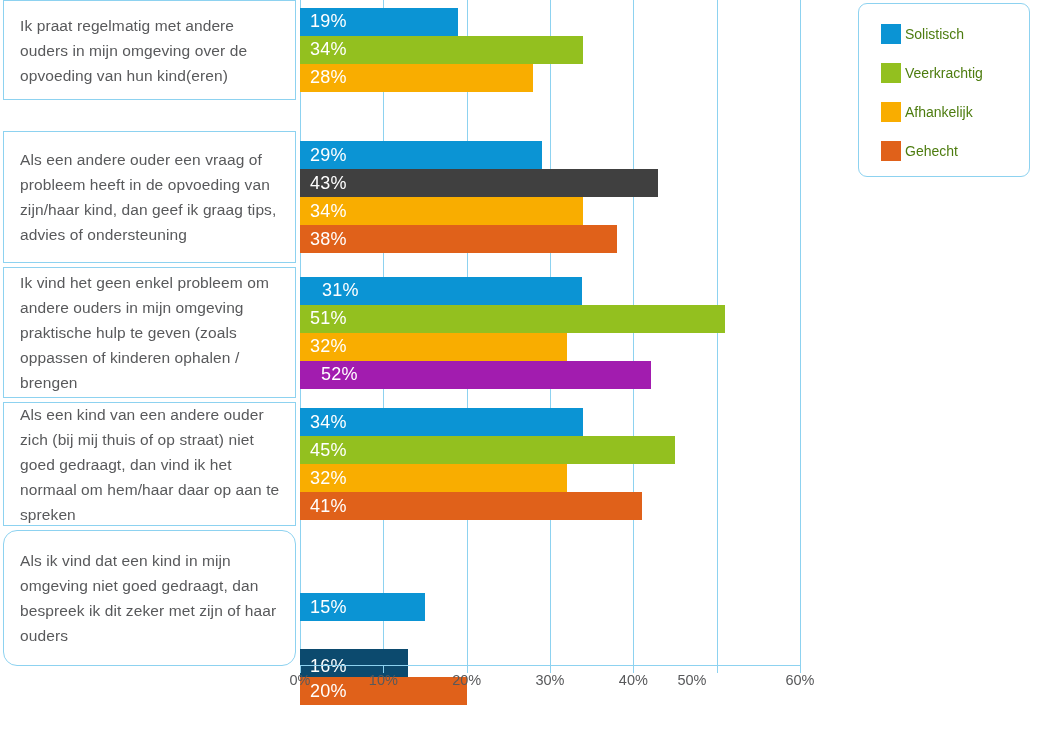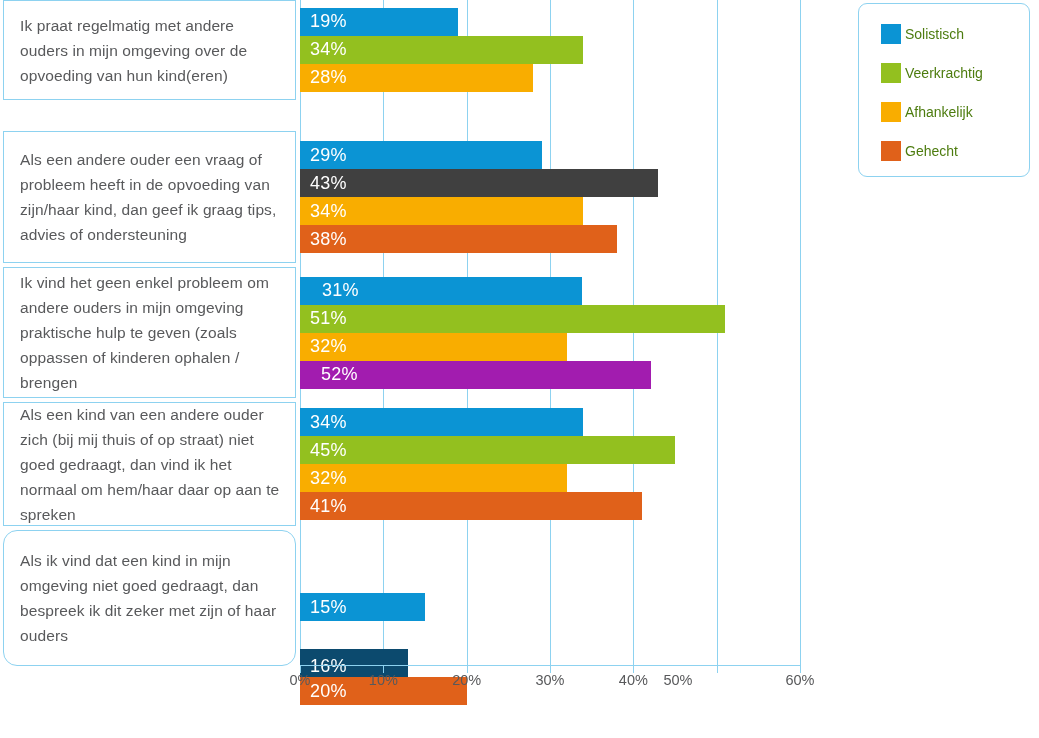--- a/index.html
+++ b/index.html
@@ -242,21 +242,21 @@
       <div class="tick-label" style="left: 300px;">0%</div>
       <div class="tick" style="left: 383.333px;"></div>
       <div class="tick-label" style="left: 383.333px;">10%</div>
       <div class="tick" style="left: 466.667px;"></div>
       <div class="tick-label" style="left: 466.667px;">20%</div>
       <div class="tick" style="left: 550px;"></div>
       <div class="tick-label" style="left: 550px;">30%</div>
       <div class="tick" style="left: 633.333px;"></div>
       <div class="tick-label" style="left: 633.333px;">40%</div>
       <div class="tick" style="left: 716.667px;"></div>
-      <div class="tick-label" style="left: 678px;">50%</div>
+      <div class="tick-label" style="left: 692px;">50%</div>
       <div class="tick" style="left: 800px;"></div>
       <div class="tick-label" style="left: 800px;">60%</div>
     </div>
 
   <div id="legend">
       <div class="legend-item">
         <span class="legend-swatch" style="background: rgb(11, 148, 212);"></span>
         <span class="legend-label">Solistisch</span>
       </div>
       <div class="legend-item">

